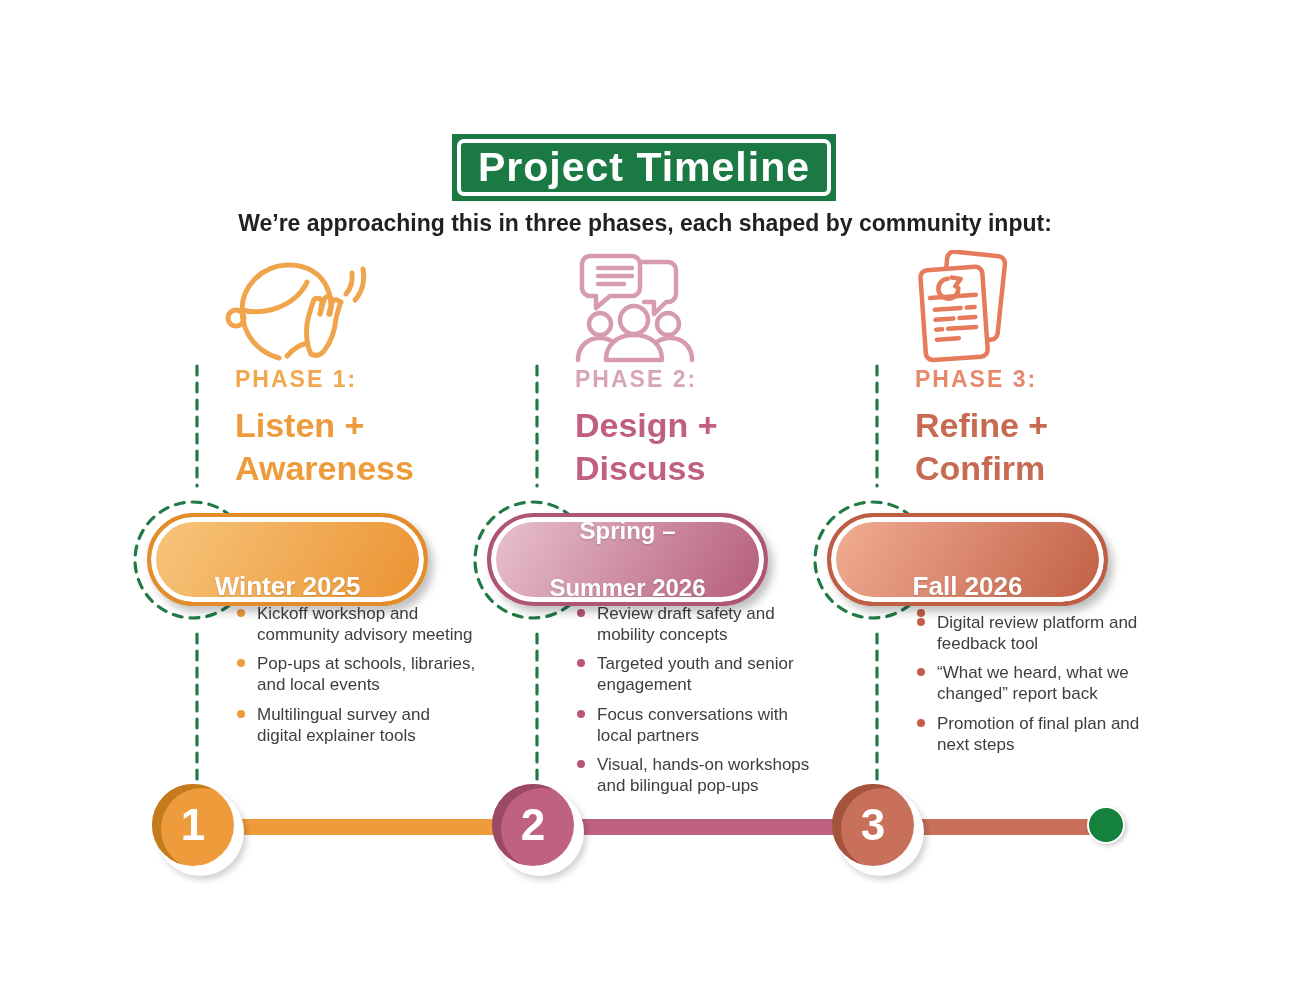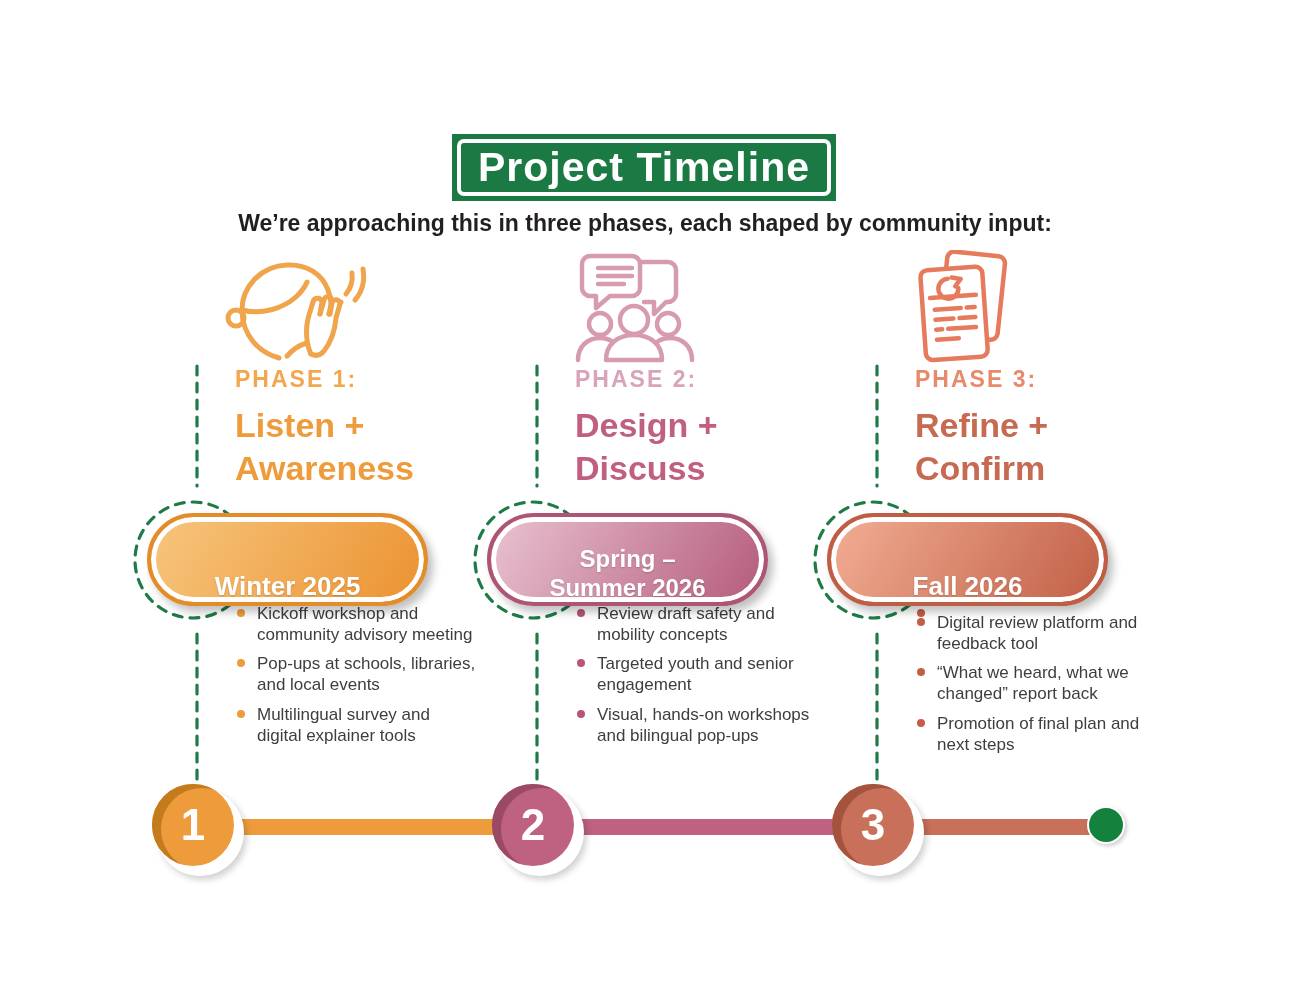--- a/index.html
+++ b/index.html
@@ -47,21 +47,21 @@
   .col3 .phase-title{color:var(--phase3_accent,#C76A52);}
 
   
   .pill{position:absolute;left:0;top:261px;width:281px;height:93px;border-radius:50px;
         box-sizing:border-box;border:4px solid;display:flex;flex-direction:column;
         align-items:center;justify-content:flex-end;z-index:3;
         box-shadow:inset 0 0 0 5px #fff, 5px 6px 9px rgba(0,0,0,0.25);}
   .col1 .pill{border-color:var(--phase1_border,#E38C2A);
         background:linear-gradient(120deg,var(--phase1_grad_start,#F7C67E),var(--phase1_grad_end,#EB9230));}
   .col2 .pill{border-color:var(--phase2_border,#AE5576);
-        background:linear-gradient(120deg,var(--phase2_grad_start,#E9C3D1),var(--phase2_grad_end,#B45A7B));}
+        background:linear-gradient(120deg,var(--phase2_grad_start,#E9C3D1),var(--phase2_grad_end,#B45A7B));gap:28px;}
   .col3 .pill{border-color:var(--phase3_border,#BD5E45);
         background:linear-gradient(120deg,var(--phase3_grad_start,#F2AE94),var(--phase3_grad_end,#C05F45));}
   .pill-text{color:#fff;font-weight:700;font-size:26px;line-height:1.18;text-align:center;
         text-shadow:0 1px 2px rgba(0,0,0,0.18);}
   .pill-text.two-line{font-size:24px;}
 
   
   .bullets{position:absolute;left:88px;top:352px;width:242px;margin:0;padding:0;list-style:none;}
   .bullets li{position:relative;font-size:17px;line-height:1.22;color:var(--body_text,#3E3E3F);
         margin:0 0 9px 0;padding-left:22px;}
@@ -172,20 +172,21 @@
     <div>Design +</div>
     <div>Discuss</div>
   </div>
   <div class="pill">
     <div class="pill-text two-line">Spring –</div>
     <div class="pill-text two-line">Summer 2026</div>
   </div>
   <ul class="bullets">
     <li><span class="bullet-dot"></span><span>Review draft safety and mobility concepts</span></li>
     <li><span class="bullet-dot"></span><span>Targeted youth and senior engagement</span></li>
+    <li><span class="bullet-dot"></span><span>Focus conversations with local partners</span></li>
     <li><span class="bullet-dot"></span><span>Visual, hands-on workshops and bilingual pop-ups</span></li>
   </ul>
 </div>
 
 <div class="abs phase col3">
   <div class="icon c3" style="left:78px;top:-2px;">
     <svg width="114" height="114" viewBox="0 0 114 114">
       <g transform="rotate(6 70 50)">
           <rect class="st45" x="38" y="4" width="58" height="84" rx="7"></rect>
         </g>

